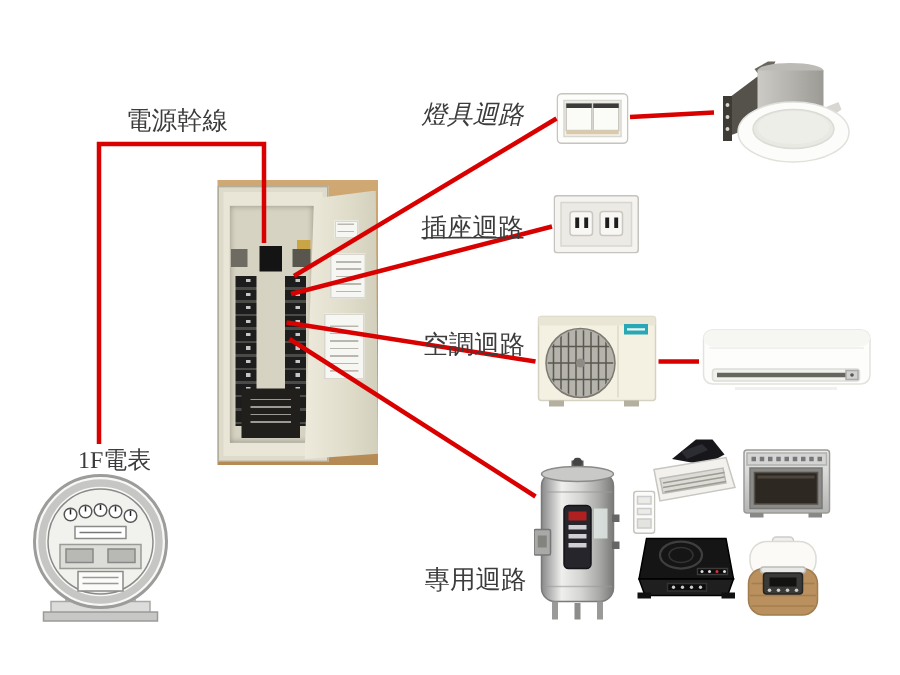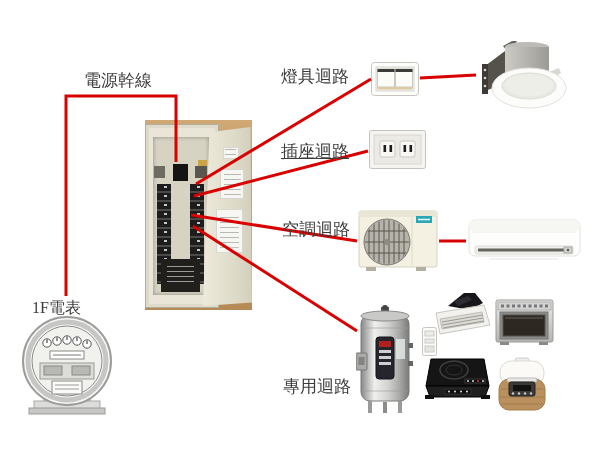--- a/index.html
+++ b/index.html
@@ -35,25 +35,25 @@
   .hinge{left:53px;top:40px;width:9px;height:6px;background:#c9a548;z-index:2;}
   
   .device{z-index:2;}
 </style>
 </head>
 <body>
 
 <div id="stage">
 
   <div class="abs label" style="left:84px;top:71px;">電源幹線</div>
-  <div class="abs label" style="left:281px;top:67px;">燈具迴路</div>
+  <div class="abs label" style="left:281px;top:67px;font-style:italic;">燈具迴路</div>
   <div class="abs label" style="left:281px;top:142px;text-decoration:underline;">插座迴路</div>
   <div class="abs label" style="left:282px;top:220px;">空調迴路</div>
   <div class="abs label" style="left:283px;top:344px;margin-top:33px;">專用迴路</div>
-  <div class="abs label" style="left:32px;top:298px;font-size:16px;">1F電表</div>
+  <div class="abs label" style="left:52px;top:298px;font-size:16px;">1F電表</div>
 
   <div class="abs panel-photo">
     <div class="abs panel-frame">
       <div class="abs panel-recess">
         <div class="abs main-breaker"></div>
         <div class="abs aux-left"></div>
         <div class="abs aux-right"></div>
         <div class="abs breaker-col left"></div>
         <div class="abs breaker-col right"></div>
         <div class="abs panel-label"></div>

